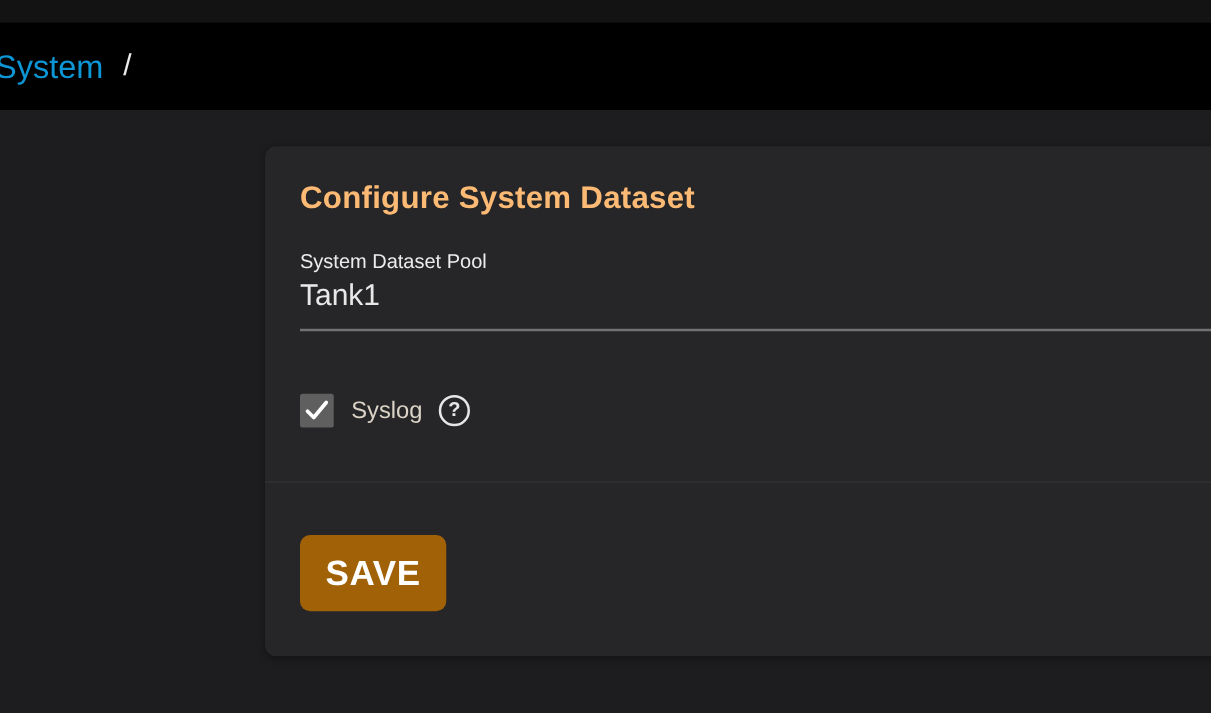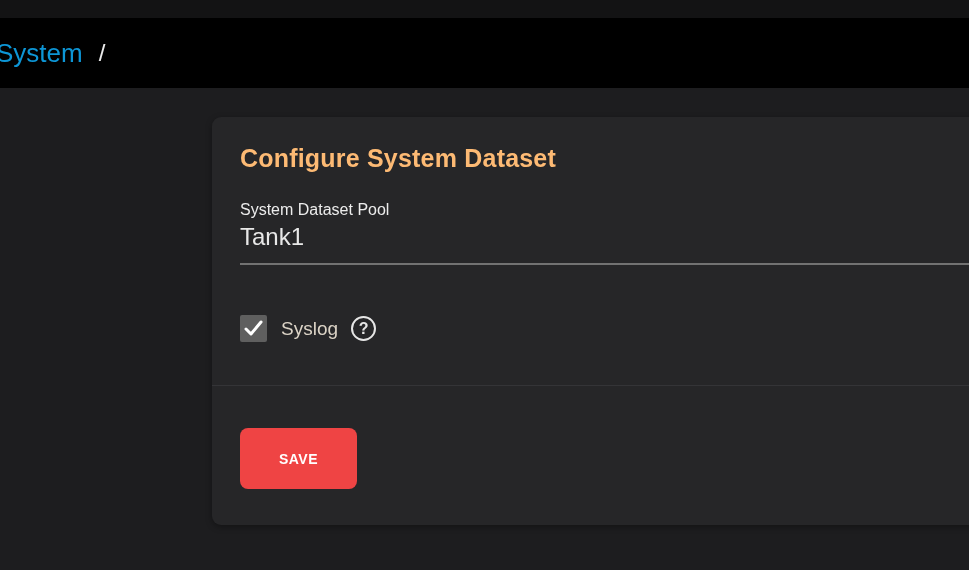--- a/index.html
+++ b/index.html
@@ -99,25 +99,25 @@
   }
 
   .card-divider {
     position: absolute; left: 0; right: 0; top: 268px;
     height: 1px; background: #343437;
   }
 
   .save-button {
     position: absolute; left: 28px; top: 311px;
     width: 117px; height: 61px;
-    background: #ef4444;
+    background: #a16207;
     border: none; border-radius: 8px;
     color: #ffffff;
     font-family: "Liberation Sans", sans-serif;
-    font-size: 14px; font-weight: bold;
+    font-size: 28px; font-weight: bold;
     letter-spacing: 0.5px;
     cursor: pointer;
     display: flex; align-items: center; justify-content: center;
   }
 </style>
 </head>
 <body>
 
 <div class="stage">
 

